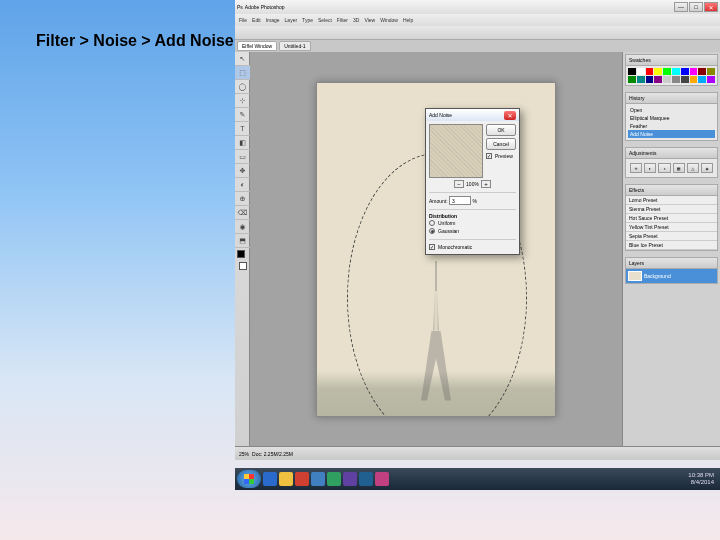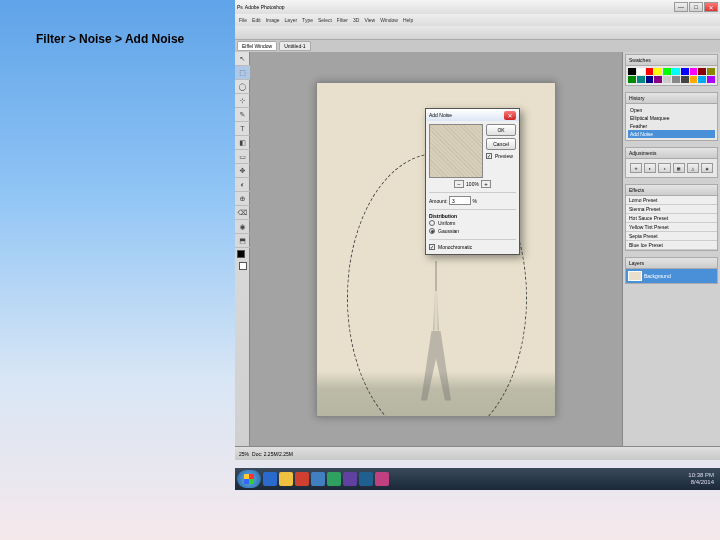--- a/index.html
+++ b/index.html
@@ -1,17 +1,17 @@
 <!DOCTYPE html>
 <html><head>
 <meta charset="utf-8">
 <style>
   * { margin: 0; padding: 0; box-sizing: border-box; font-family: Arial, sans-serif; }
   body { width: 720px; height: 540px; background: linear-gradient(180deg, #5fa3e8 0%, #8fc4f5 35%, #d8e6f5 70%, #f5e8eb 100%); position: relative; overflow: hidden; }
-  .caption { position: absolute; top: 32px; left: 36px; font-size: 12px; font-weight: bold; color: #000; }
+  .caption { position: absolute; top: 32px; left: 36px; font-size: 16px; font-weight: bold; color: #000; }
   .app { position: absolute; left: 235px; top: 0; width: 485px; height: 460px; background: #cfcfcf; display: flex; flex-direction: column; }
   .titlebar { height: 14px; background: linear-gradient(180deg, #f5f5f5, #dedede); display: flex; align-items: center; justify-content: space-between; padding: 0 2px; }
   .titlebar-left { display: flex; gap: 2px; align-items: center; font-size: 5px; }
   .win-controls { display: flex; gap: 1px; }
   .win-btn { width: 14px; height: 10px; font-size: 6px; display: flex; align-items: center; justify-content: center; border: 1px solid #999; background: linear-gradient(#f0f0f0,#d0d0d0); }
   .win-close { background: linear-gradient(#f77,#d33); color: #fff; }
   .menubar { height: 12px; background: linear-gradient(#eee,#ddd); display: flex; align-items: center; padding: 0 4px; gap: 5px; font-size: 5px; color: #333; }
   .menubar span { cursor: default; }
   .optbar { height: 14px; background: linear-gradient(#e8e8e8,#d4d4d4); border-bottom: 1px solid #aaa; display: flex; align-items: center; padding: 0 4px; gap: 3px; font-size: 5px; }
   .tabbar { height: 12px; background: #c8c8c8; display: flex; align-items: center; padding: 0 2px; gap: 2px; }

